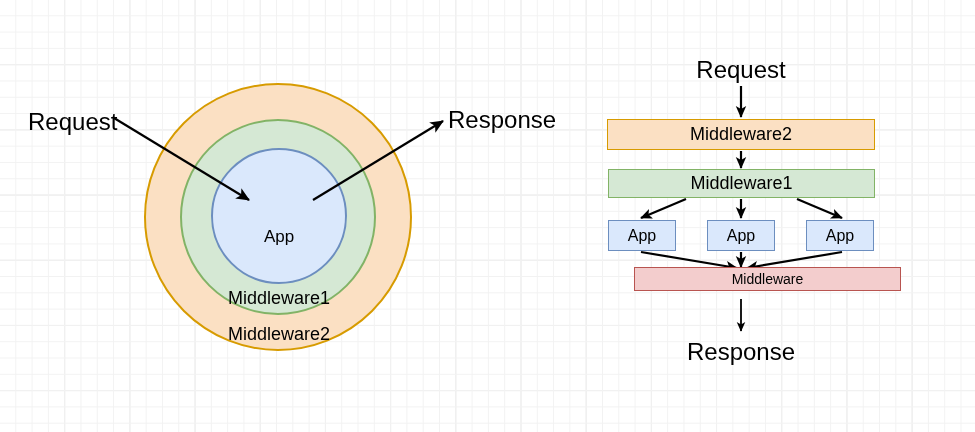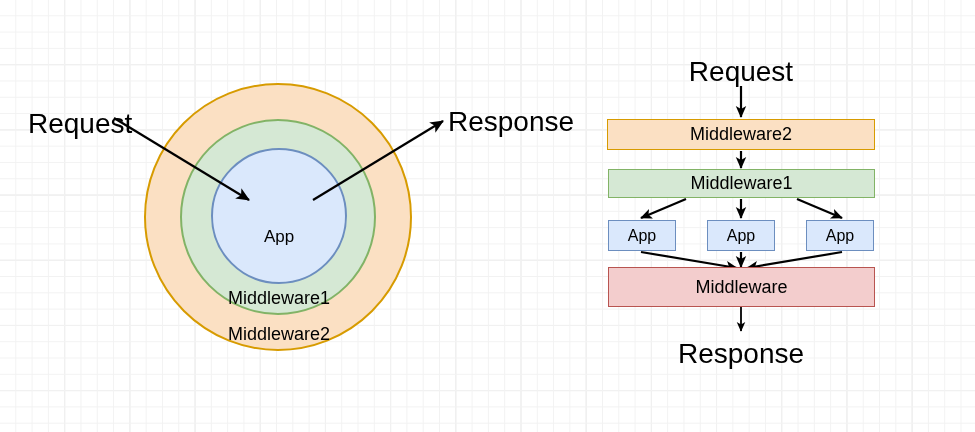--- a/index.html
+++ b/index.html
@@ -33,21 +33,21 @@
     height: 432px;
     overflow: visible;
   }
   .lbl {
     position: absolute;
     font-family: "Liberation Sans", sans-serif;
     color: #000000;
     white-space: nowrap;
     line-height: 1;
   }
-  .lbl-20 { font-size: 28px; }
+  .lbl-20 { font-size: 24px; }
   .lbl-18 { font-size: 18px; }
   .lbl-17 { font-size: 17px; }
   .center-x { transform: translateX(-50%); }
   .box {
     position: absolute;
     box-sizing: border-box;
     display: flex;
     align-items: center;
     justify-content: center;
     font-family: "Liberation Sans", sans-serif;
@@ -122,20 +122,20 @@
   <div class="box" style="left:707px; top:220px; width:68px; height:31px;
        background:#dae8fc; border:1.6px solid #6c8ebf; font-size:16px;">
     <span>App</span>
   </div>
 
   <div class="box" style="left:806px; top:220px; width:68px; height:31px;
        background:#dae8fc; border:1.6px solid #6c8ebf; font-size:16px;">
     <span>App</span>
   </div>
 
-  <div class="box" style="left:608px; top:267px; width:267px; height:40px;
-       background:#f3cdcd; border:1.6px solid #b85450; font-size:18px;">
+  <div class="box" style="left:634px; top:267px; width:267px; height:24px;
+       background:#f3cdcd; border:1.6px solid #b85450; font-size:14px;">
     <span>Middleware</span>
   </div>
 
   <div class="lbl lbl-20 center-x" style="left:741px; top:340px;">Response</div>
 
 </div>
 
 </body></html>

